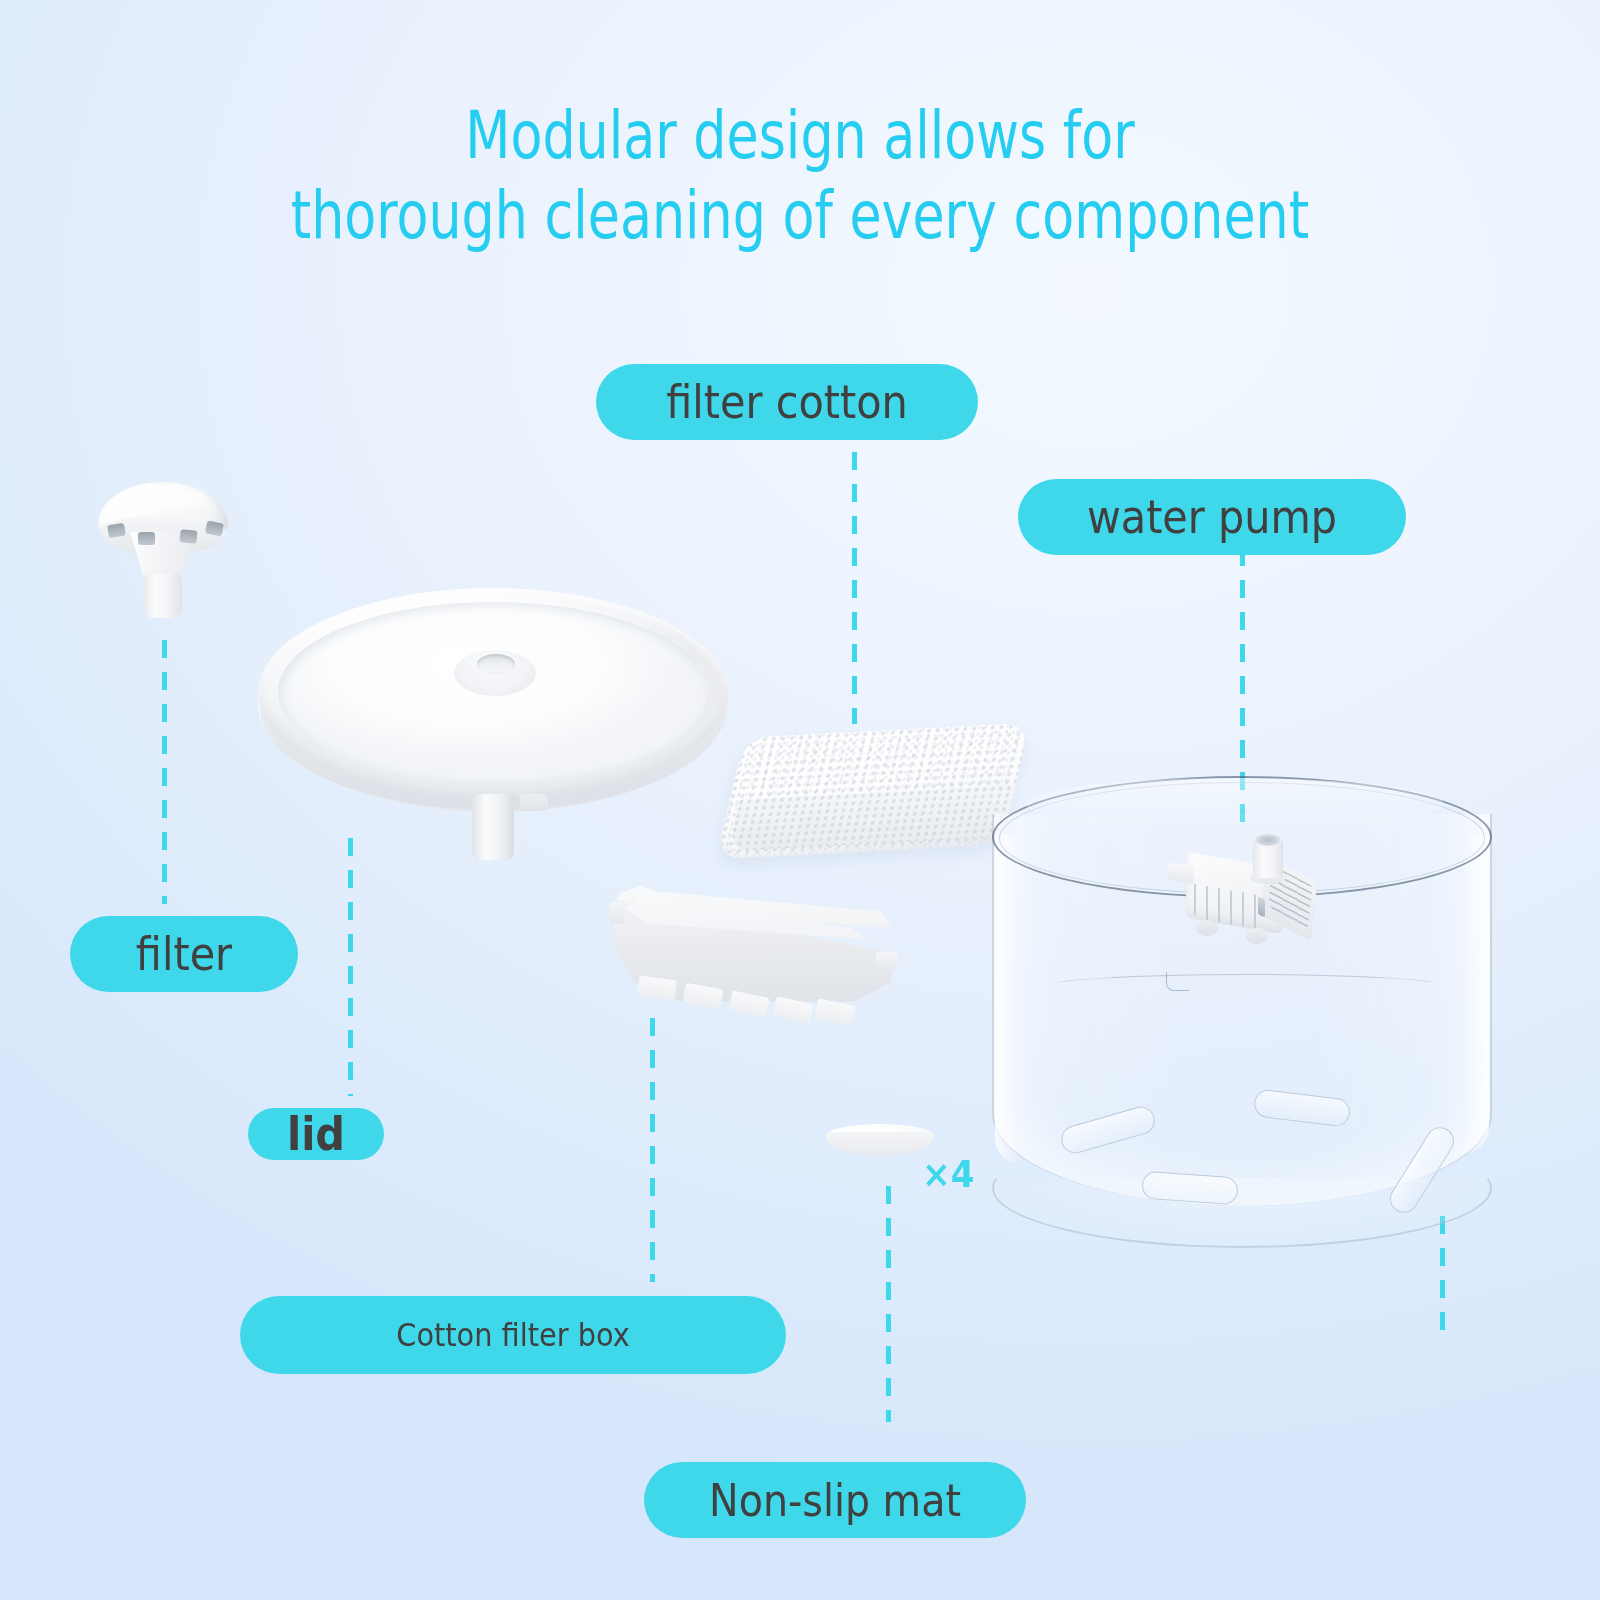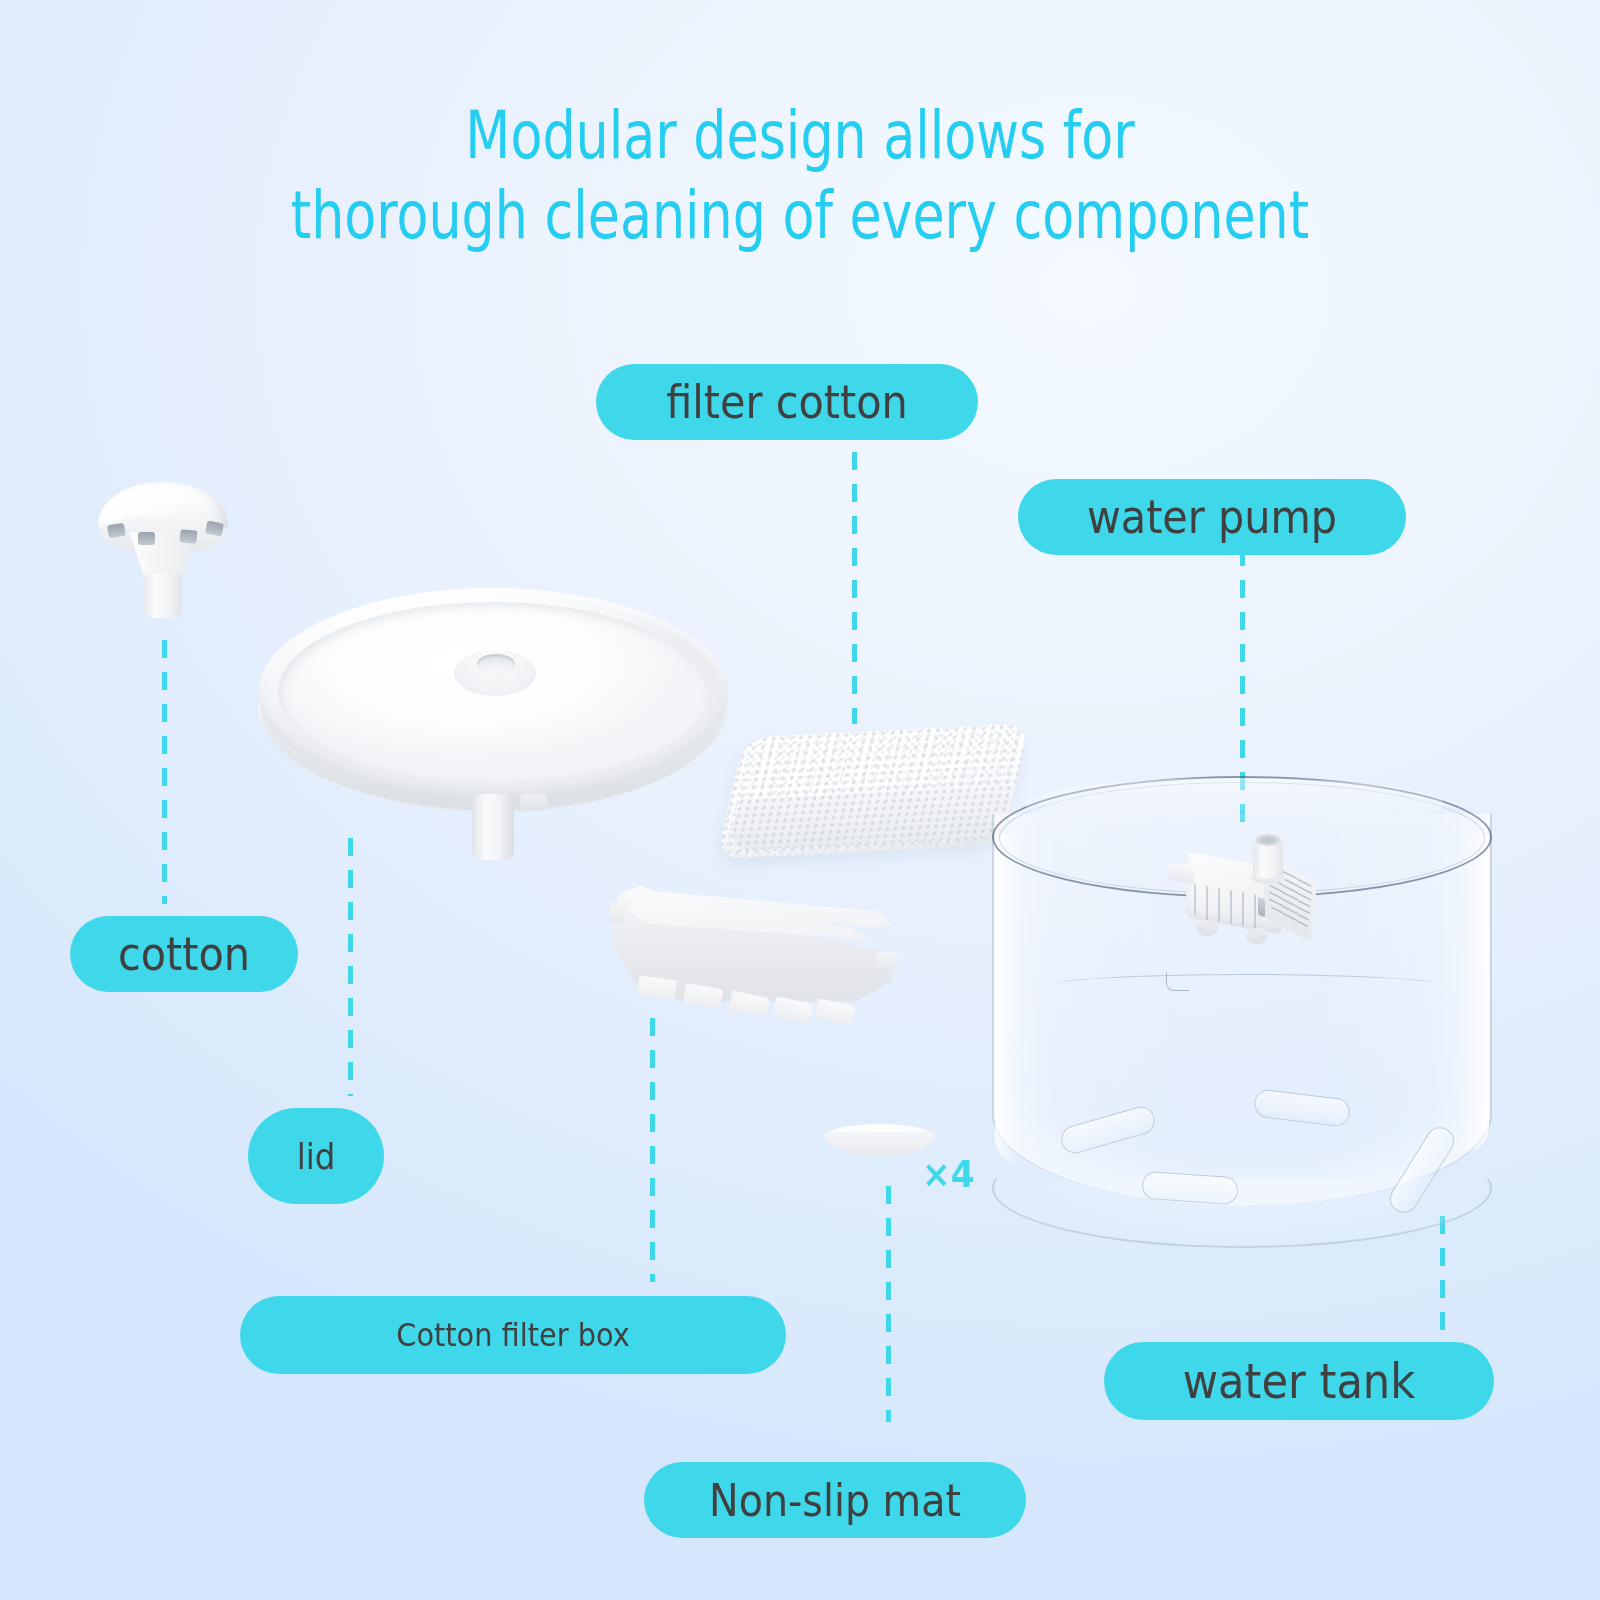--- a/index.html
+++ b/index.html
@@ -51,21 +51,21 @@
     border-radius: 999px;
     font-family: "Liberation Sans Narrow", "DejaVu Sans Condensed", "Liberation Sans", sans-serif;
     font-weight: 400;
     white-space: nowrap;
     box-sizing: border-box;
   }
 
   #pill-filter-cotton { left: 596px;  top: 364px;  width: 382px; height: 76px; font-size: 46px; }
   #pill-water-pump    { left: 1018px; top: 479px;  width: 388px; height: 76px; font-size: 46px; }
   #pill-nozzle        { left: 70px;   top: 916px;  width: 228px; height: 76px; font-size: 46px; }
-  #pill-lid           { left: 248px;  top: 1108px; width: 136px; height: 96px; font-size: 36px; }
+  #pill-lid           { left: 248px;  top: 1108px; width: 136px; height: 52px; font-size: 46px; font-weight: bold; }
   #pill-cotton-box    { left: 240px;  top: 1296px; width: 546px; height: 78px; font-size: 32px; }
   #pill-nonslip       { left: 644px;  top: 1434px; width: 382px; height: 76px; font-size: 44px; margin-top: 28px; }
   #pill-water-tank    { left: 1104px; top: 1342px; width: 390px; height: 78px; font-size: 48px; }
 
   
   .leader {
     position: absolute;
     width: 5px;
     background-image: linear-gradient(to bottom, #3fd8ea 0 18px, transparent 18px 32px);
     background-size: 5px 32px;
@@ -478,19 +478,18 @@
     <div class="switch"></div>
     <div class="outlet-base"></div>
     <div class="outlet"></div>
     <div class="outlet-top"></div>
     <div class="footA"></div>
     <div class="footB"></div>
   </div>
 
   <div class="pill" id="pill-filter-cotton">filter cotton</div>
   <div class="pill" id="pill-water-pump">water pump</div>
-  <div class="pill" id="pill-nozzle">cotton</div>
+  <div class="pill" id="pill-nozzle">filter</div>
   <div class="pill" id="pill-lid">lid</div>
   <div class="pill" id="pill-cotton-box">Cotton filter box</div>
   <div class="pill" id="pill-nonslip">Non-slip mat</div>
-  <div class="pill" id="pill-water-tank">water tank</div>
 
 </div>
 
 </body></html>

